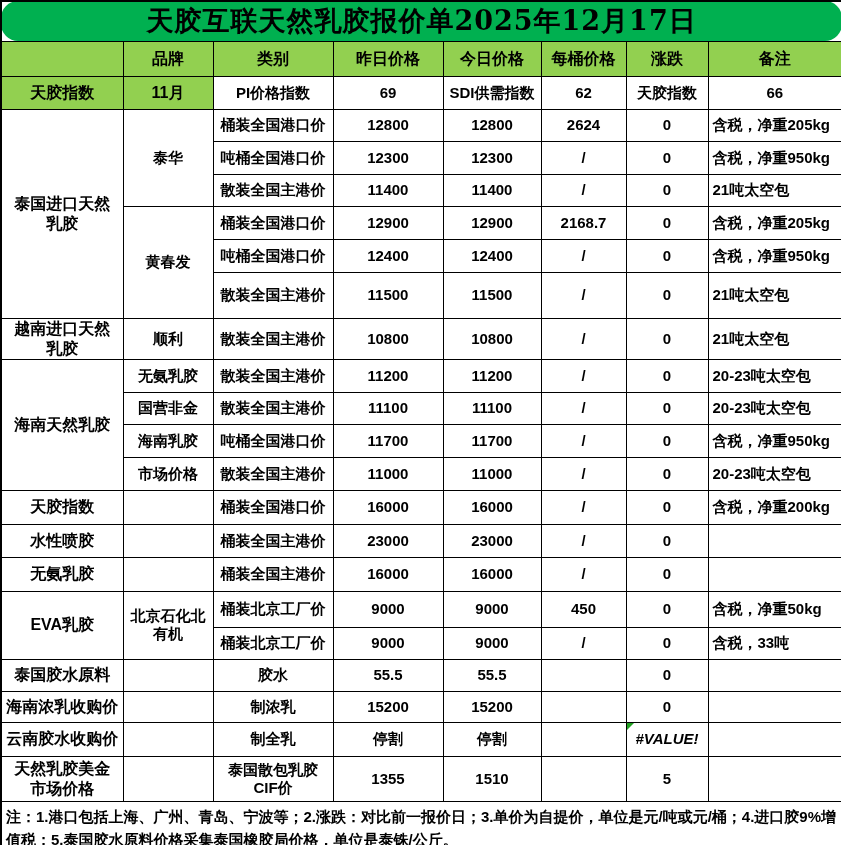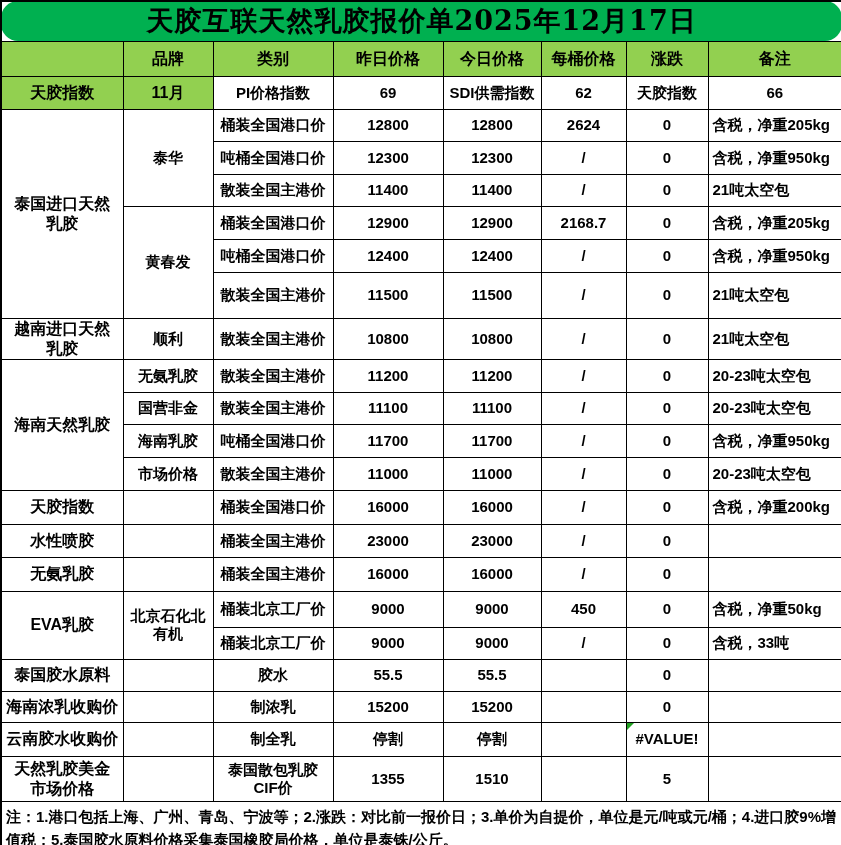--- a/index.html
+++ b/index.html
@@ -28,21 +28,21 @@
     background:var(--title-bg);
     font-family:"DejaVu Serif","Liberation Serif",serif;
     font-size:27px;
     font-weight:600;
     letter-spacing:1px;
     border-radius:17px;
   }
   td.hdr{background:var(--header-bg);font-size:16px;}
   td.group{font-size:16px;line-height:1.25;}
   td.note-cell{text-align:left;padding-left:4px;}
-  td.err{position:relative;}
+  td.err{position:relative;font-style:italic;}
   .tri{
     position:absolute;top:0;left:0;width:0;height:0;
     border-top:7px solid var(--tri);
     border-right:7px solid transparent;
   }
   td.footnote-cell{
     text-align:left;
     vertical-align:top;
     padding:3px 5px 0 4px;
     font-size:15px;

